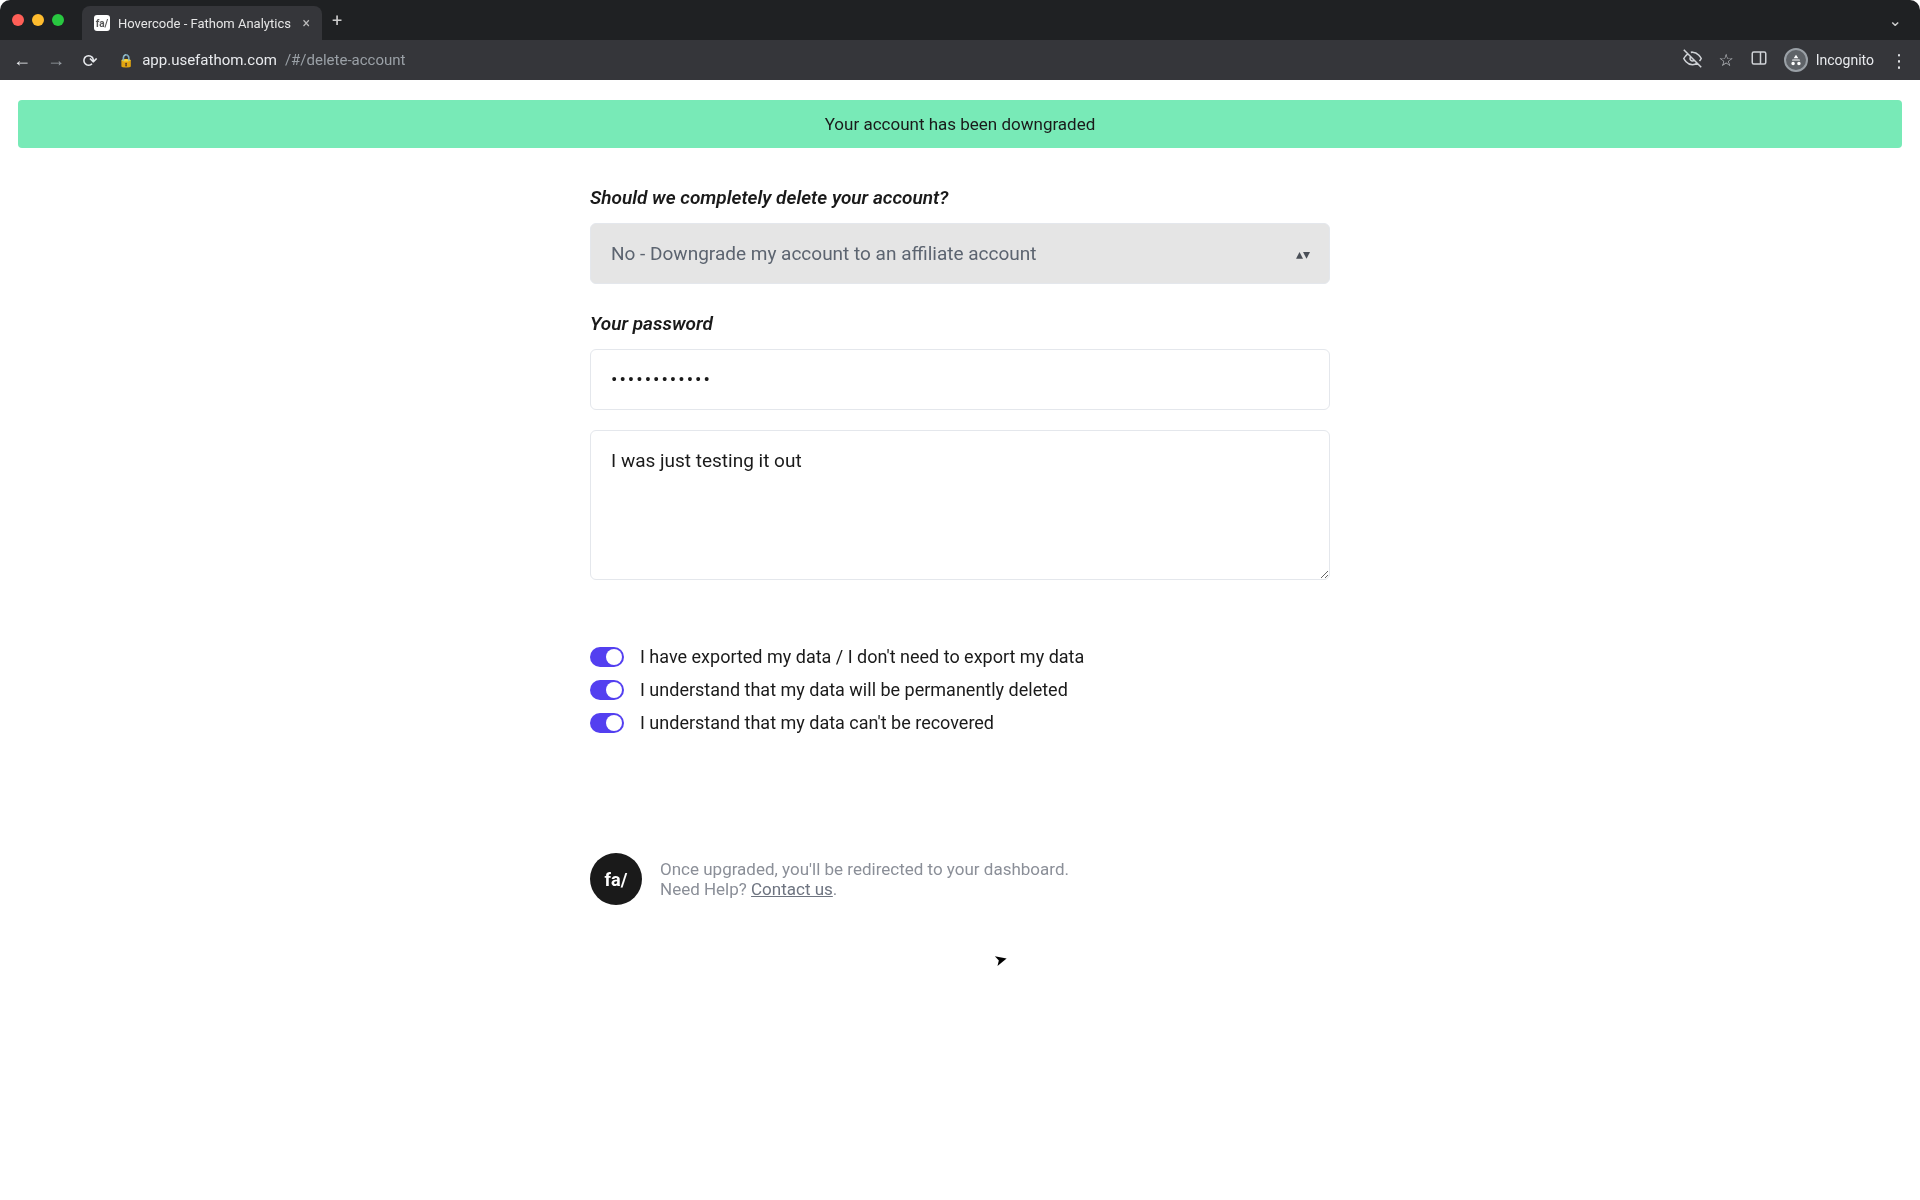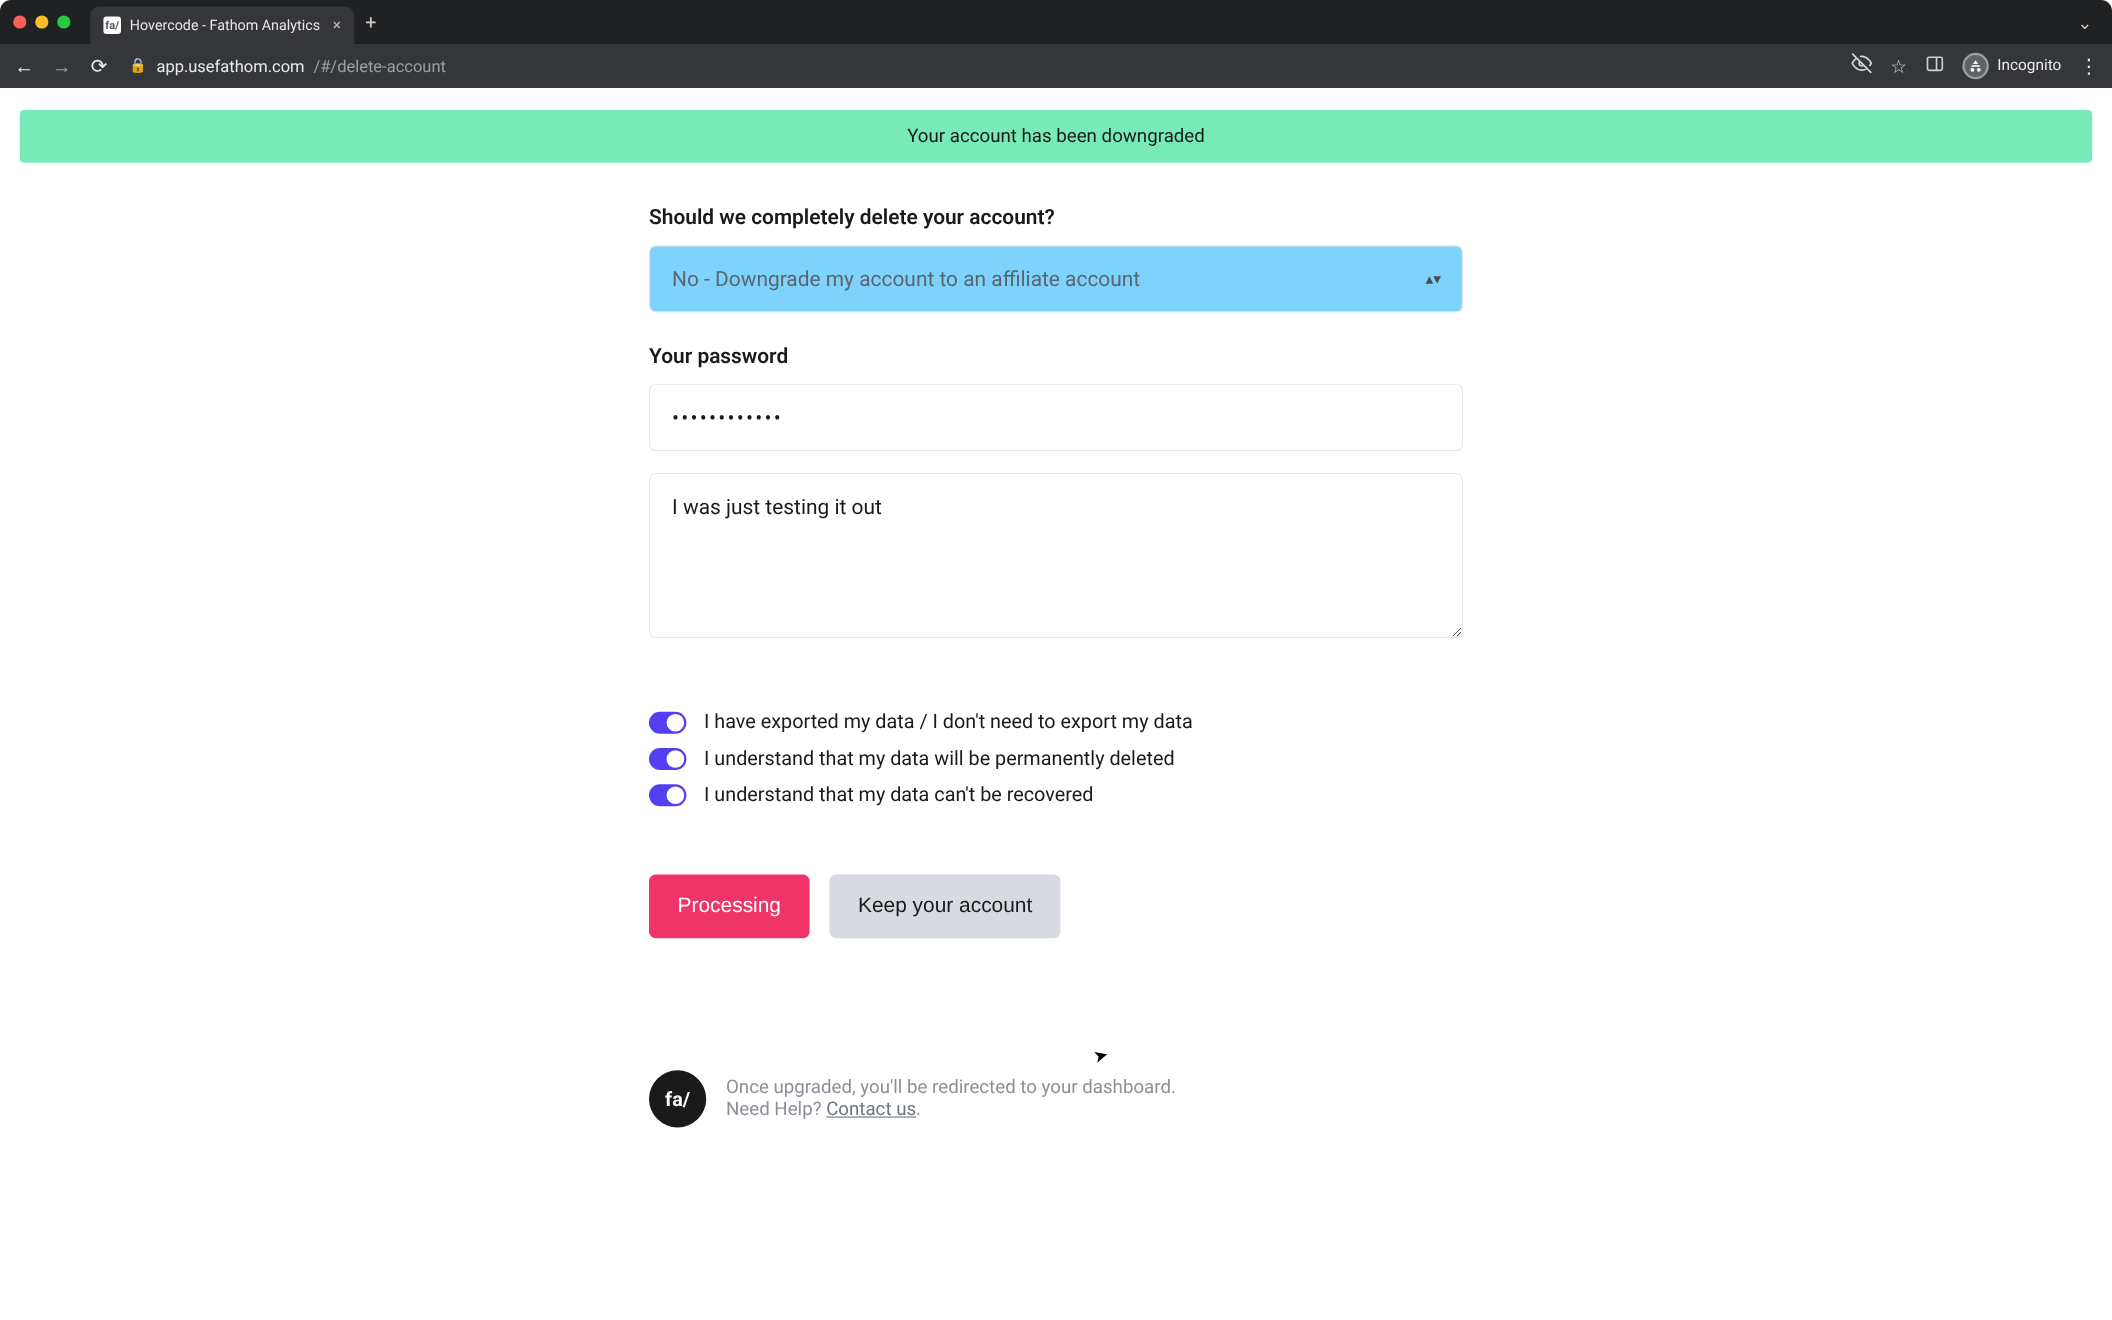--- a/index.html
+++ b/index.html
@@ -35,24 +35,24 @@
 
     
     .page { position: relative; background:#fff; height: calc(1200px - 80px); overflow:hidden; }
 
     .peek-text { position:absolute; left:50%; transform:translateX(-50%); top: -12px; font-size:19px; color:#1a1a1a; white-space:nowrap; }
 
     .flash { position:absolute; top: 20px; left: 18px; right: 18px; background: #78eab7; color:#1a1a1a; text-align:center; padding: 14px 0; border-radius: 4px; font-size:17px; }
 
     .form-wrap { width: 740px; margin: 0 auto; padding-top: 78px; }
 
-    .form-label { font-size: 19px; font-weight: 600; color:#1a1a1a; margin-bottom: 14px; margin-top: 28px; }
+    .form-label { font-size: 19px; font-weight: 600; color:#1a1a1a; margin-bottom: 14px; margin-top: 28px; font-style: italic; }
 
     .select-wrap { position:relative; }
-    .select { width:100%; border:1px solid #e4e7ec; border-radius:6px; padding: 18px 44px 18px 20px; font-size:19px; color:#5c6470; background:#7dd3fc; appearance:none; cursor:pointer; }
+    .select { width:100%; border:1px solid #e4e7ec; border-radius:6px; padding: 18px 44px 18px 20px; font-size:19px; color:#5c6470; background:#e5e5e5; appearance:none; cursor:pointer; }
     .select-caret { position:absolute; right:20px; top:50%; transform:translateY(-50%); color:#4a4f57; font-size:14px; pointer-events:none; }
 
     .text-input { width:100%; border:1px solid #e4e7ec; border-radius:6px; padding: 18px 20px; font-size:19px; color:#1a1a1a; font-family: inherit; letter-spacing: 2px; }
 
     .textarea { width:100%; border:1px solid #e4e7ec; border-radius:6px; padding: 18px 20px; font-size:19px; color:#1a1a1a; font-family:inherit; height: 150px; resize: both; margin-top: 20px; }
 
     .toggles { margin-top: 62px; display:flex; flex-direction:column; gap: 12px; }
     .toggle-row { display:flex; align-items:center; gap: 16px; font-size:18px; color:#1a1a1a; }
     .toggle { width: 34px; height: 20px; border-radius: 20px; background: #533ff0; position:relative; cursor:pointer; flex-shrink:0; }
     .toggle::after { content:""; position:absolute; right:2px; top:2px; width:16px; height:16px; border-radius:50%; background:#fff; }
@@ -148,24 +148,20 @@
       <div class="toggle-row">
         <div class="toggle"></div>
         <span>I understand that my data will be permanently deleted</span>
       </div>
       <div class="toggle-row">
         <div class="toggle"></div>
         <span>I understand that my data can't be recovered</span>
       </div>
     </div>
 
-    <div class="btn-row">
-      <button class="btn btn-primary">Processing</button>
-      <button class="btn btn-secondary">Keep your account</button>
-    </div>
 
     <div class="footer">
       <div class="footer-logo">fa/</div>
       <div>
         <div>Once upgraded, you'll be redirected to your dashboard.</div>
         <div>
           <span>Need Help? </span><a class="footer-link">Contact us</a><span>.</span>
         </div>
       </div>
     </div>

